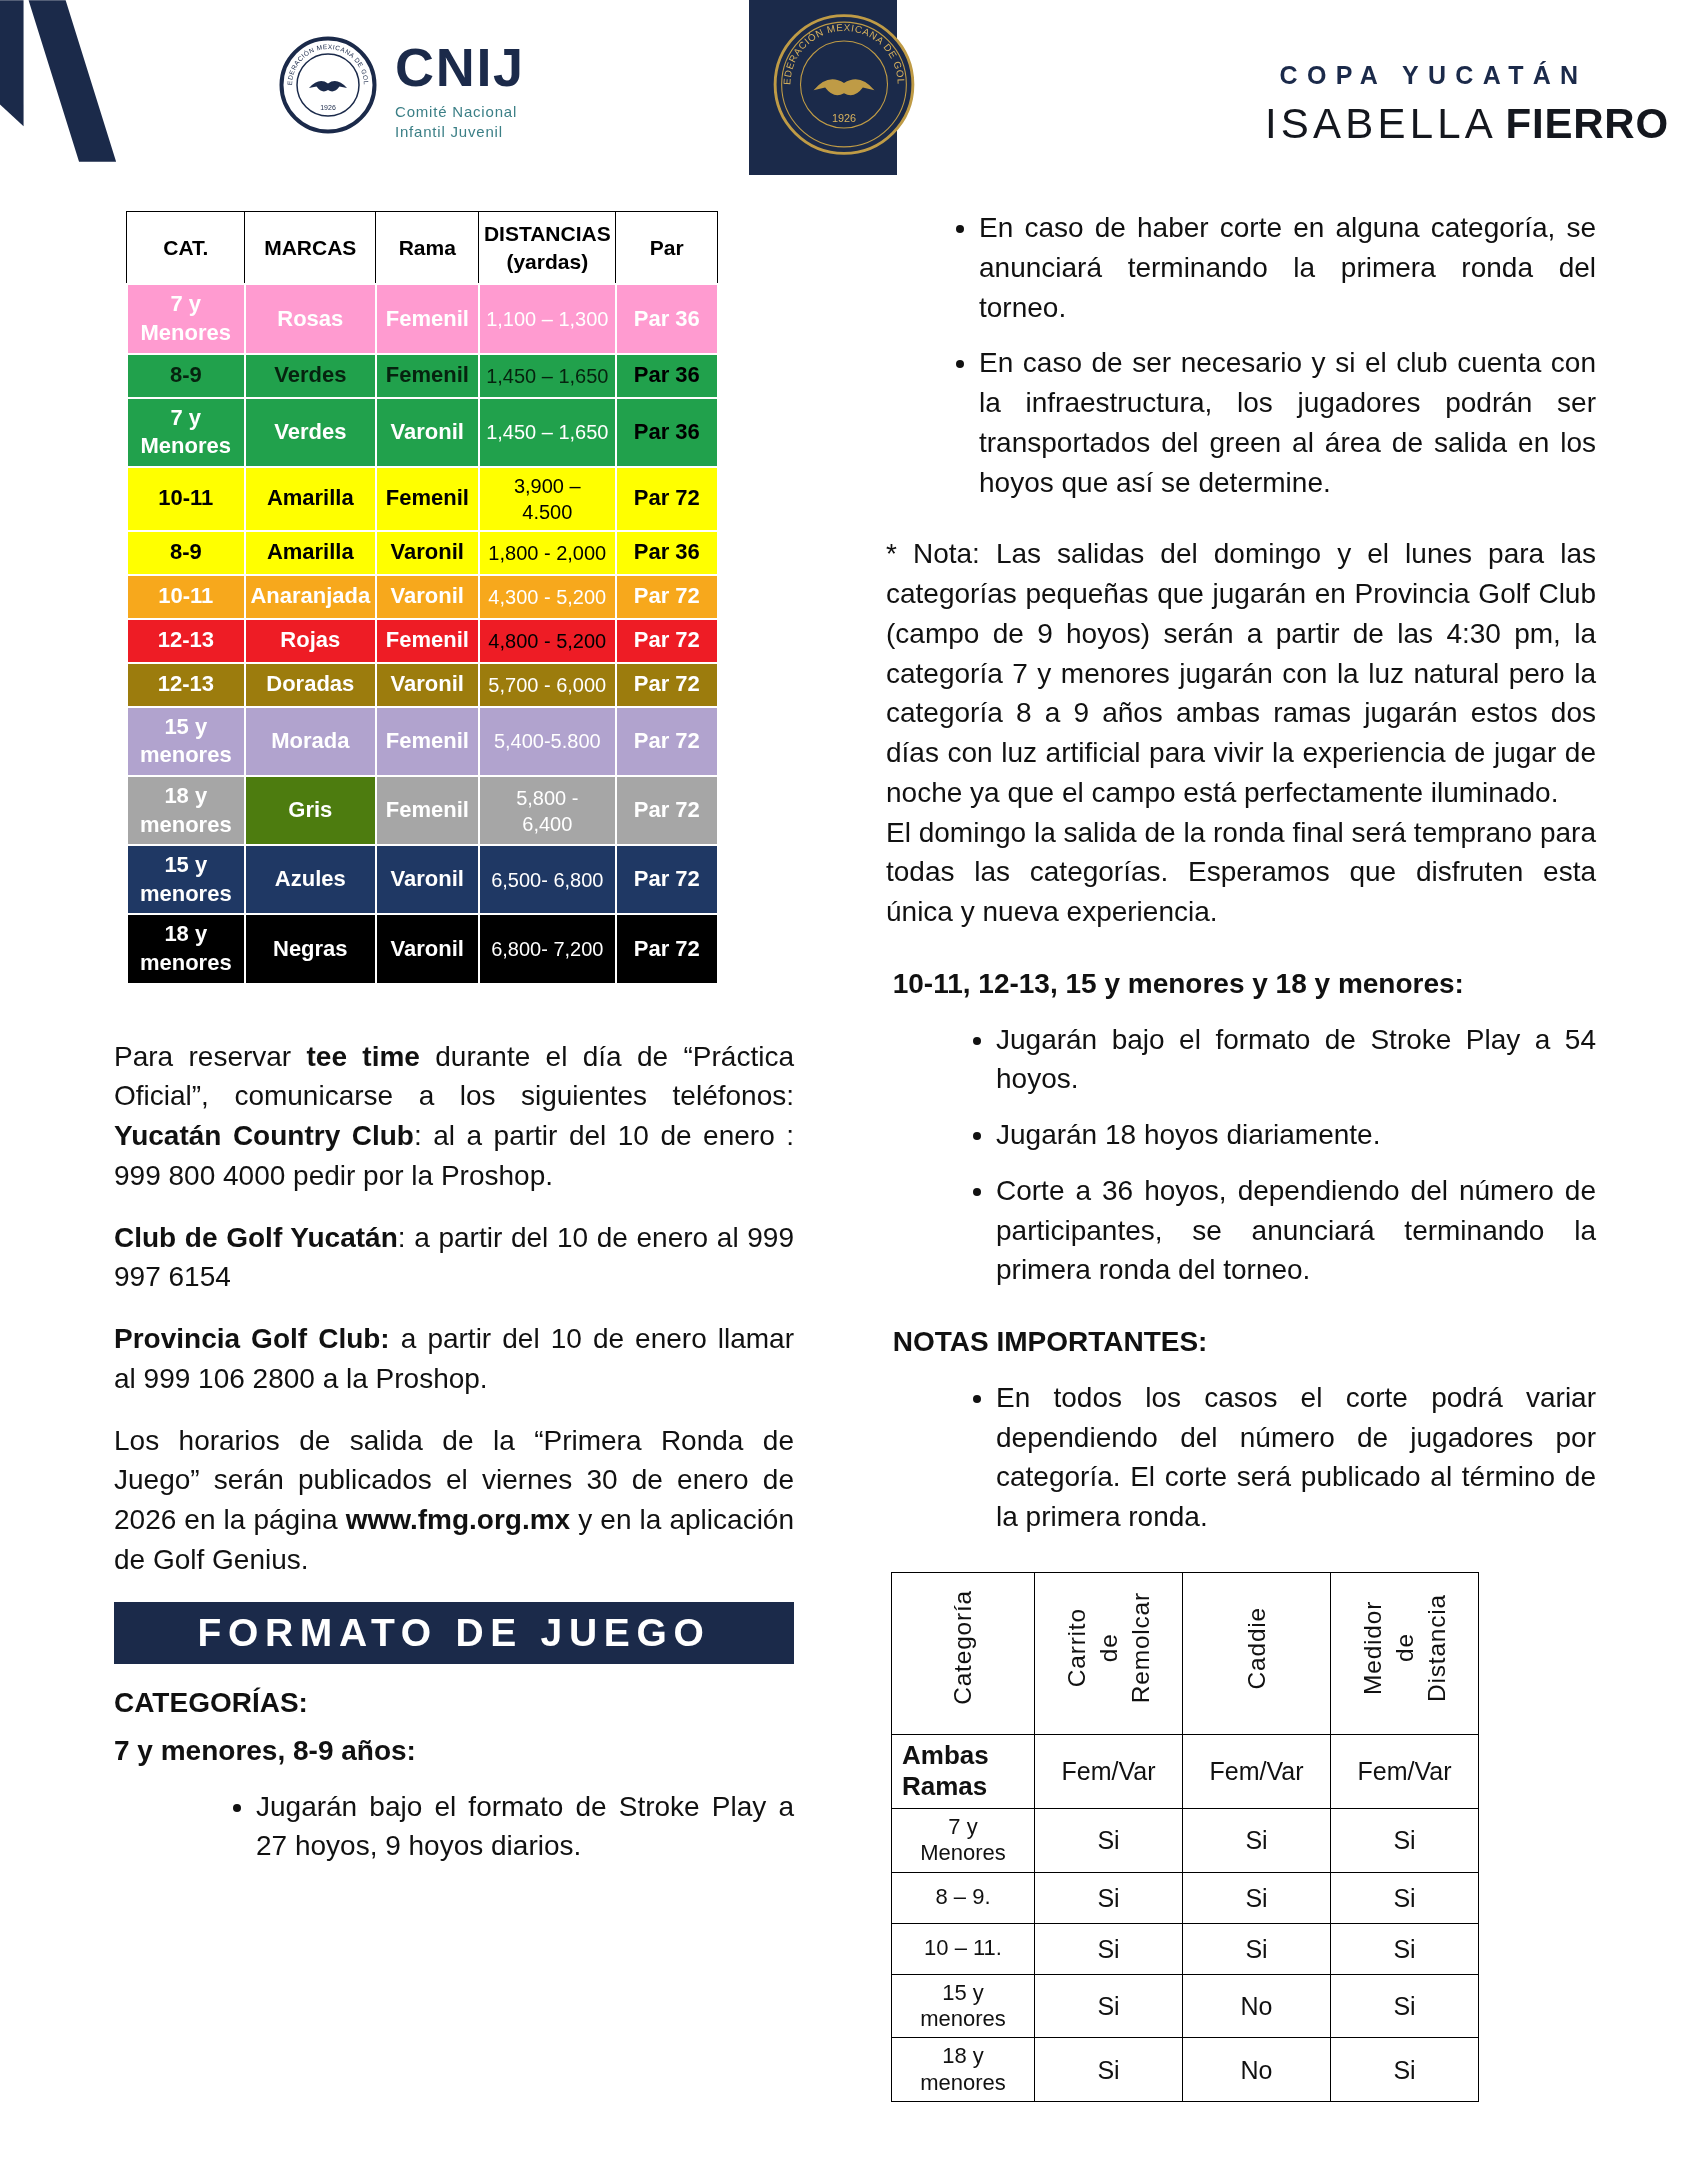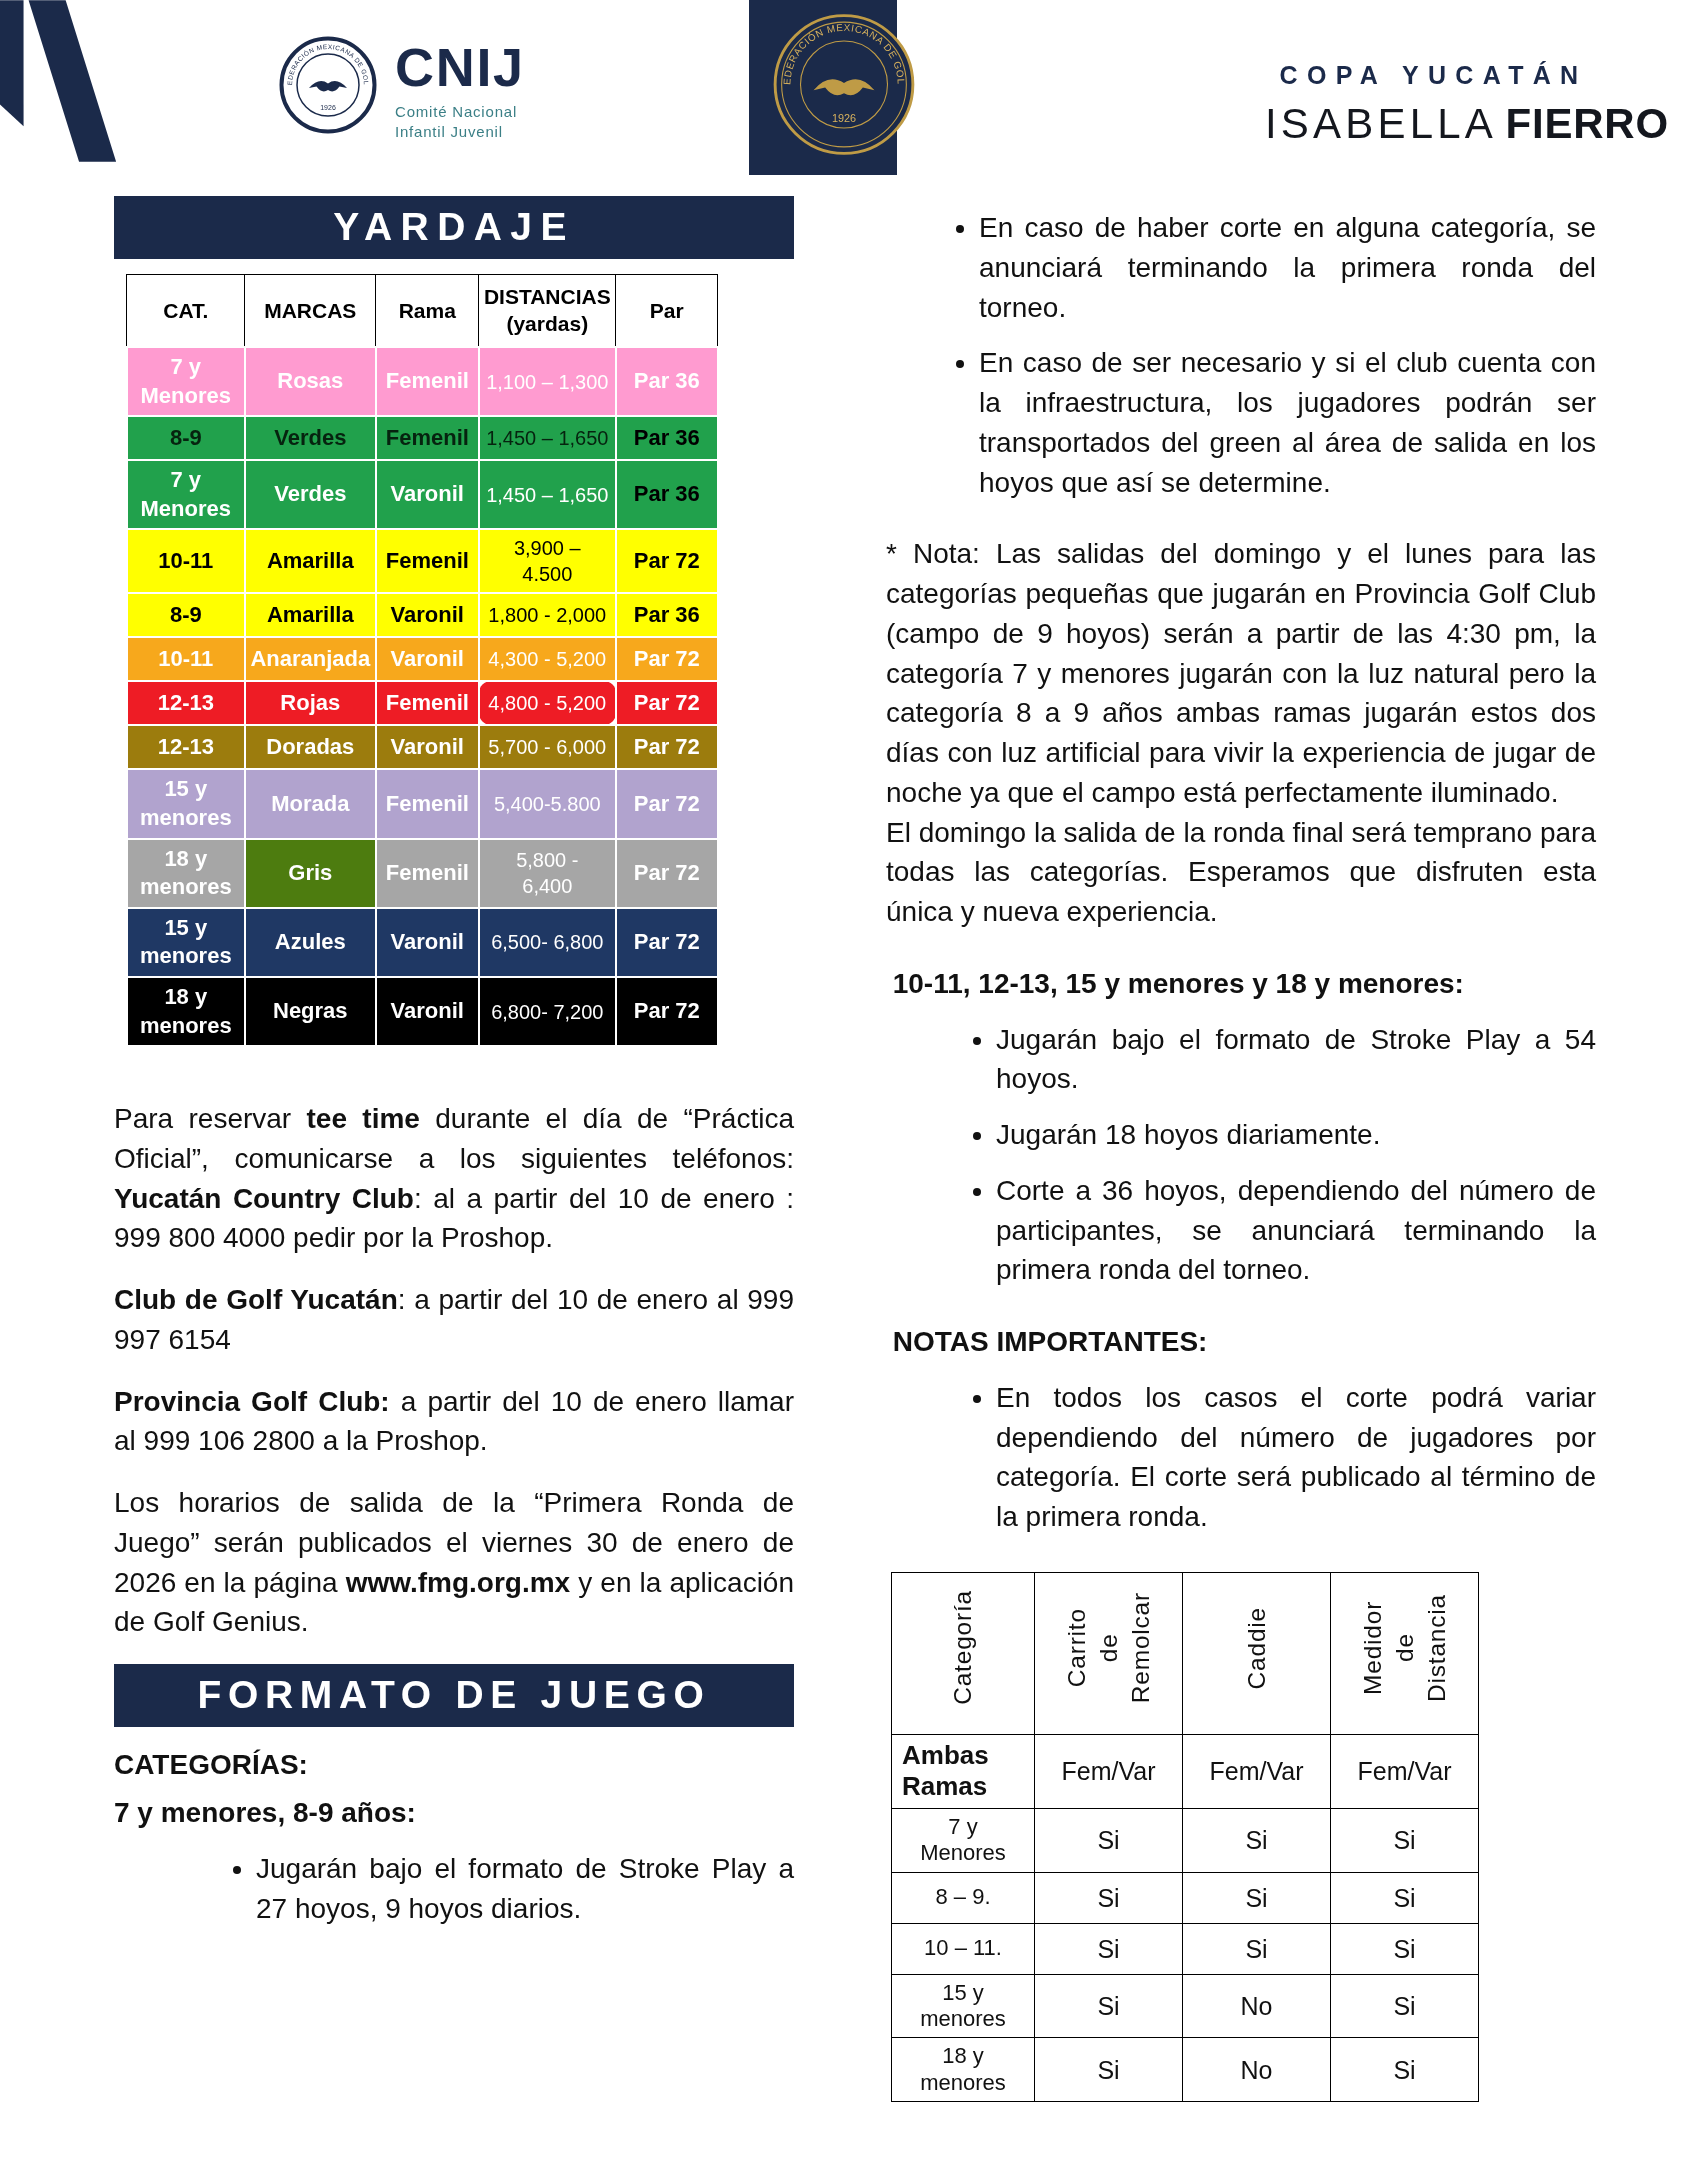--- a/index.html
+++ b/index.html
@@ -130,21 +130,20 @@
 </svg>
 
 <div class="event">
   <div class="copa">COPA YUCATÁN</div>
   <div class="isfi">
     <span class="light">ISABELLA</span><span class="heavy">FIERRO</span>
   </div>
 </div>
 
 <div class="col-left">
-  <div class="banner">YARDAJE</div>
 
   <table class="yt">
     <colgroup>
       <col style="width:118px">
         <col style="width:131px">
         <col style="width:103px">
         <col style="width:137px">
         <col style="width:102px">
     </colgroup>
     <thead>
@@ -200,21 +199,21 @@
           <td class="pre" style="background: rgb(247, 168, 28); color: rgb(255, 255, 255);">10-11</td>
           <td class="pre" style="background: rgb(247, 168, 28); color: rgb(255, 255, 255);">Anaranjada</td>
           <td class="pre" style="background: rgb(247, 168, 28); color: rgb(255, 255, 255);">Varonil</td>
           <td class="pre dist" style="background: rgb(247, 168, 28); color: rgb(255, 255, 255);">4,300 - 5,200</td>
           <td class="pre" style="background: rgb(247, 168, 28); color: rgb(255, 255, 255);">Par 72</td>
         </tr>
         <tr>
           <td class="pre" style="background: rgb(238, 28, 37); color: rgb(255, 255, 255);">12-13</td>
           <td class="pre" style="background: rgb(238, 28, 37); color: rgb(255, 255, 255);">Rojas</td>
           <td class="pre" style="background: rgb(238, 28, 37); color: rgb(255, 255, 255);">Femenil</td>
-          <td class="pre dist" style="background: rgb(238, 28, 37); color: #ffffff; border-radius: 12px;">4,800 - 5,200</td>
+          <td class="pre dist" style="background: rgb(238, 28, 37); color: #000000;">4,800 - 5,200</td>
           <td class="pre" style="background: rgb(238, 28, 37); color: rgb(255, 255, 255);">Par 72</td>
         </tr>
         <tr>
           <td class="pre" style="background: rgb(156, 124, 13); color: rgb(255, 255, 255);">12-13</td>
           <td class="pre" style="background: rgb(156, 124, 13); color: rgb(255, 255, 255);">Doradas</td>
           <td class="pre" style="background: rgb(156, 124, 13); color: rgb(255, 255, 255);">Varonil</td>
           <td class="pre dist" style="background: rgb(156, 124, 13); color: rgb(255, 255, 255);">5,700 - 6,000</td>
           <td class="pre" style="background: rgb(156, 124, 13); color: rgb(255, 255, 255);">Par 72</td>
         </tr>
         <tr>

